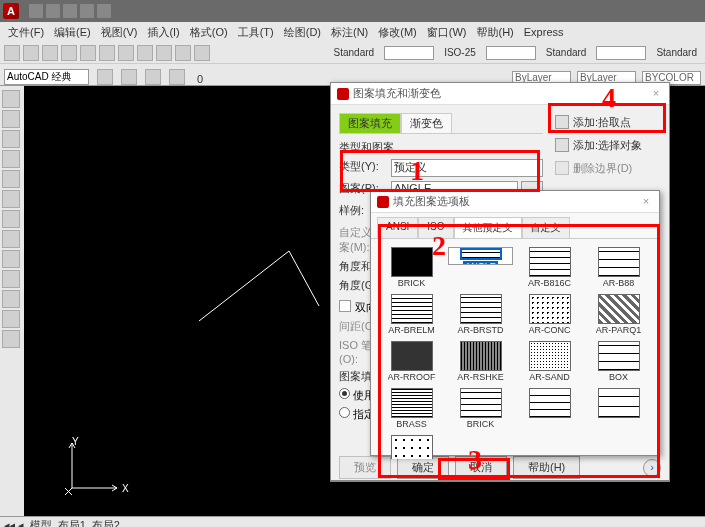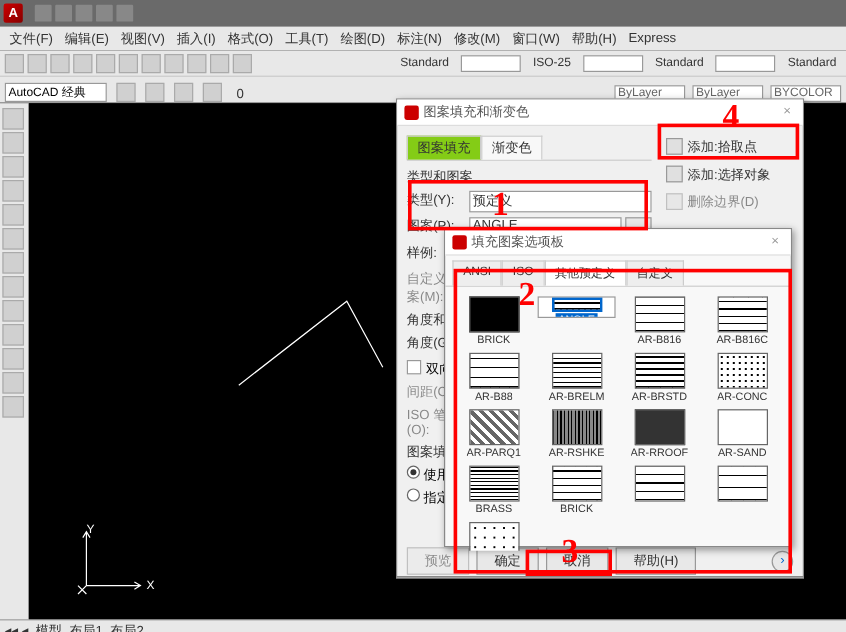--- a/index.html
+++ b/index.html
@@ -289,24 +289,20 @@
   <div class="pal-grid">
     <div class="pat">
         <div class="pat-sw sw-solid"></div>
         <div class="pat-lbl">BRICK</div>
       </div>
     <div class="pat sel">
         <div class="pat-sw sw-angle"></div>
         <div class="pat-lbl">ANGLE</div>
       </div>
     <div class="pat">
-        <div class="pat-sw sw-b816"></div>
-        <div class="pat-lbl">AR-B816</div>
-      </div>
-    <div class="pat">
         <div class="pat-sw sw-b816c"></div>
         <div class="pat-lbl">AR-B816C</div>
       </div>
     <div class="pat">
         <div class="pat-sw sw-b88"></div>
         <div class="pat-lbl">AR-B88</div>
       </div>
     <div class="pat">
         <div class="pat-sw sw-brelm"></div>
         <div class="pat-lbl">AR-BRELM</div>
@@ -317,32 +313,36 @@
       </div>
     <div class="pat">
         <div class="pat-sw sw-conc"></div>
         <div class="pat-lbl">AR-CONC</div>
       </div>
     <div class="pat">
         <div class="pat-sw sw-parq"></div>
         <div class="pat-lbl">AR-PARQ1</div>
       </div>
     <div class="pat">
+        <div class="pat-sw sw-rroof"></div>
+        <div class="pat-lbl">AR-RROOF</div>
+      </div>
+    <div class="pat">
         <div class="pat-sw sw-rshke"></div>
         <div class="pat-lbl">AR-RSHKE</div>
       </div>
     <div class="pat">
-        <div class="pat-sw sw-rroof"></div>
-        <div class="pat-lbl">AR-RROOF</div>
-      </div>
-    <div class="pat">
         <div class="pat-sw sw-sand"></div>
         <div class="pat-lbl">AR-SAND</div>
       </div>
     <div class="pat">
+        <div class="pat-sw sw-box"></div>
+        <div class="pat-lbl">BOX</div>
+      </div>
+    <div class="pat">
         <div class="pat-sw sw-brass"></div>
         <div class="pat-lbl">BRASS</div>
       </div>
     <div class="pat">
         <div class="pat-sw sw-brick"></div>
         <div class="pat-lbl">BRICK</div>
       </div>
     <div class="pat">
         <div class="pat-sw sw-brstone"></div>
       </div>

